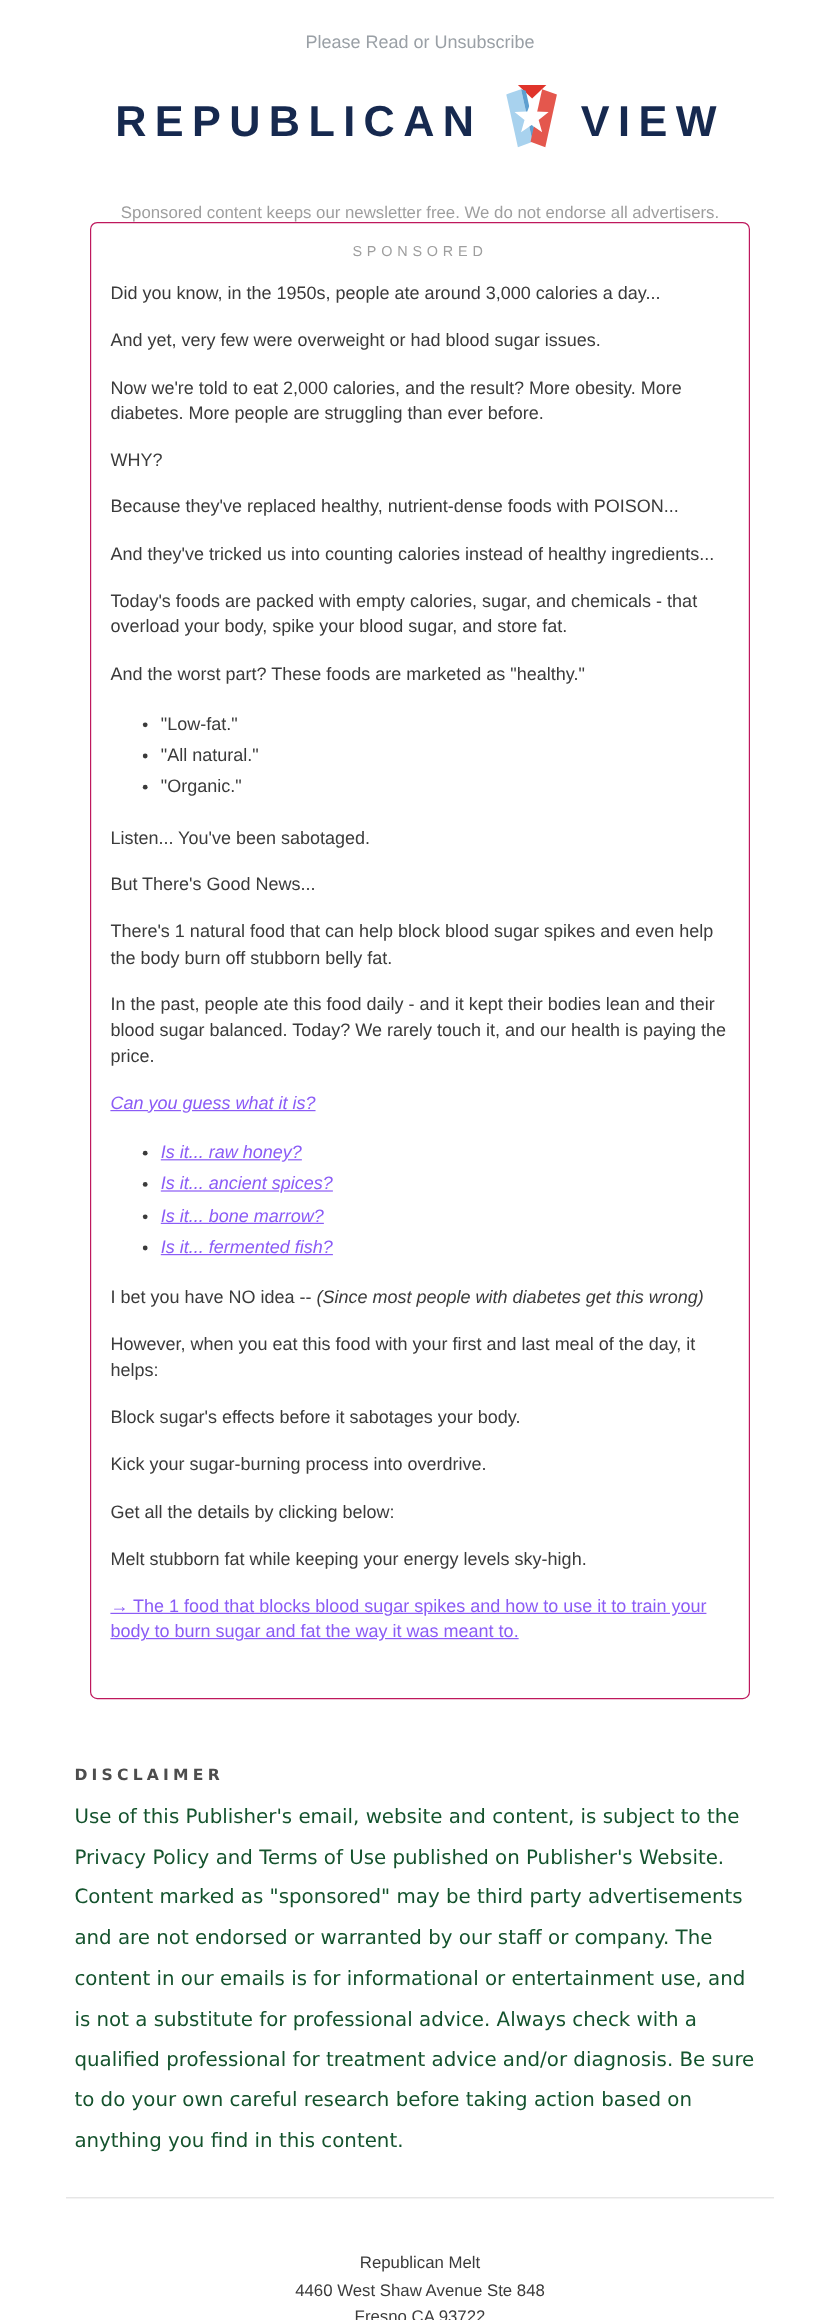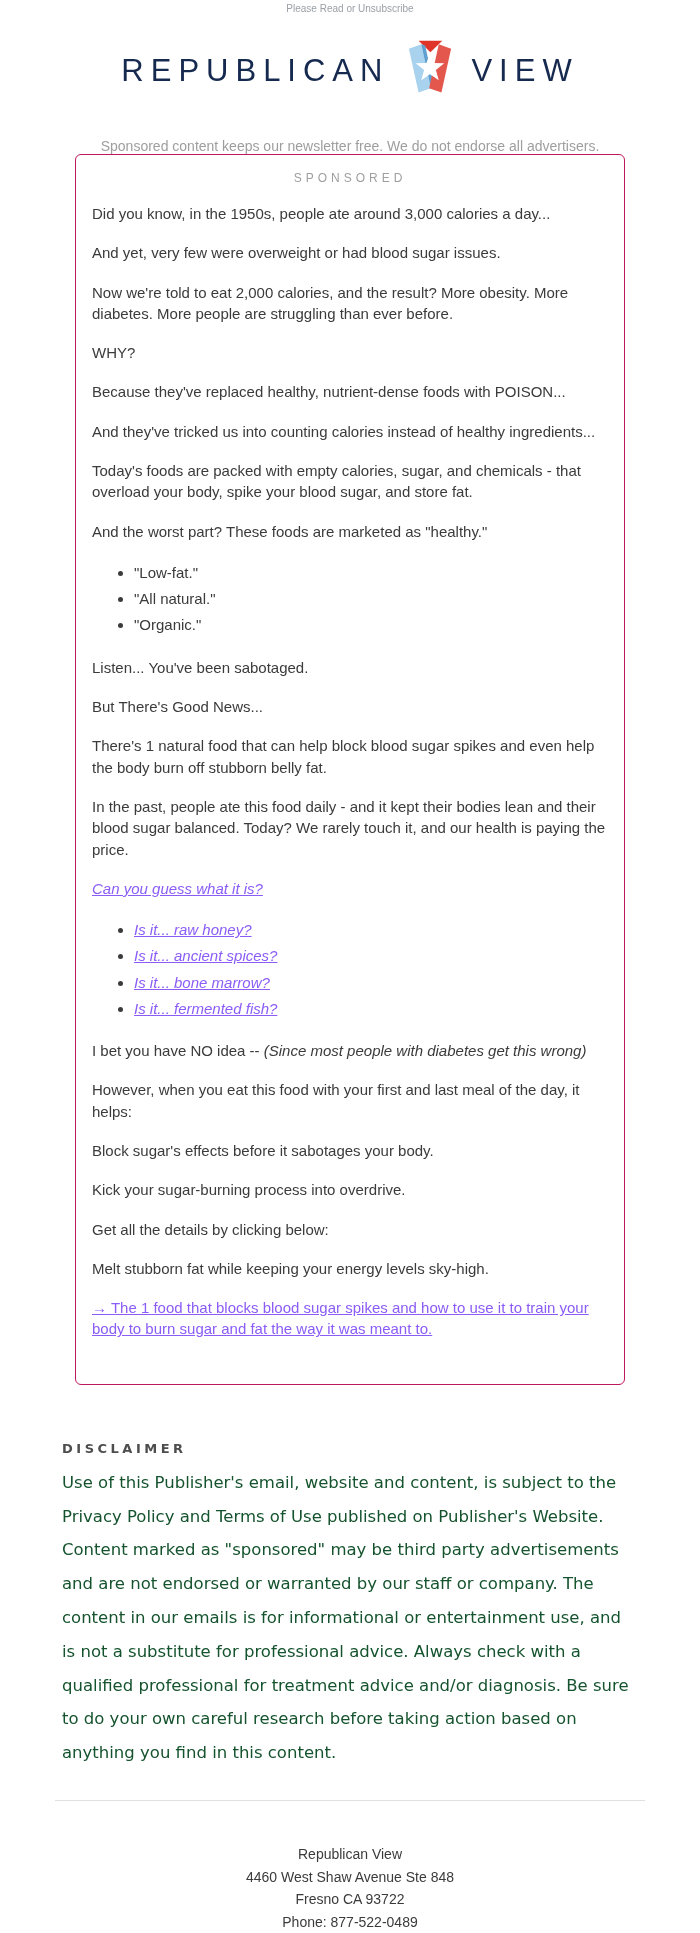--- a/index.html
+++ b/index.html
@@ -7,35 +7,36 @@
   body {
     width: 700px;
     font-family: "Liberation Sans", sans-serif;
     color: #3b3b3b;
   }
   .page { width: 700px; padding-top: 3px; }
 
   .preheader {
     text-align: center;
     color: #9aa0a6;
-    font-size: 10px;
+    font-size: 15px;
     padding: 0 0 12px 0;
+    margin-top: 24px;
   }
 
   .logo-row {
     display: flex;
     align-items: center;
     justify-content: center;
     gap: 12px;
     padding: 14px 0 22px 0;
   }
   .logo-text {
     color: #16294f;
-    font-weight: normal;
-    font-size: 31px;
+    font-weight: bold;
+    font-size: 36px;
     letter-spacing: 7px;
     line-height: 1;
   }
   .logo-emblem { display: inline-block; }
 
   .sponsor-note {
     text-align: center;
     color: #9e9e9e;
     font-size: 14px;
     margin: 16px 0 0 0;
@@ -177,21 +178,21 @@
   </div>
 
   <div class="disclaimer-section">
     <div class="disclaimer-heading">DISCLAIMER</div>
     <p class="disclaimer-body">Use of this Publisher's email, website and content, is subject to the Privacy Policy and Terms of Use published on Publisher's Website. Content marked as "sponsored" may be third party advertisements and are not endorsed or warranted by our staff or company. The content in our emails is for informational or entertainment use, and is not a substitute for professional advice. Always check with a qualified professional for treatment advice and/or diagnosis. Be sure to do your own careful research before taking action based on anything you find in this content.</p>
   </div>
 
   <hr class="divider">
 
   <div class="footer">
-    <span class="line">Republican View</span>
+    <span class="line">Republican Melt</span>
     <span class="line">4460 West Shaw Avenue Ste 848</span>
     <span class="line">Fresno CA 93722</span>
     <span class="line">Phone: 877-522-0489</span>
     <span class="line">Intended for: xxxxxx@gmail.com</span>
     <span class="line"><a href="#" class="unsub">Unsubscribe</a></span>
   </div>
 
 </div>
 
 </body></html>

